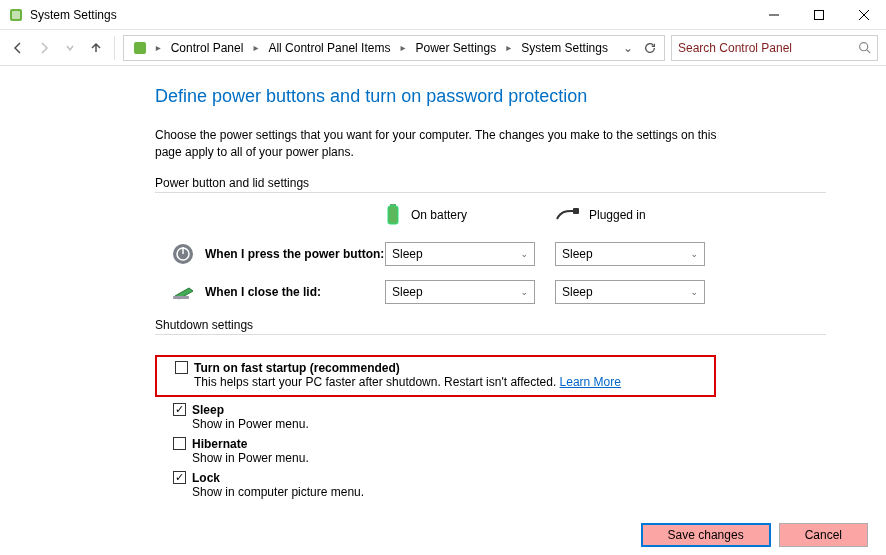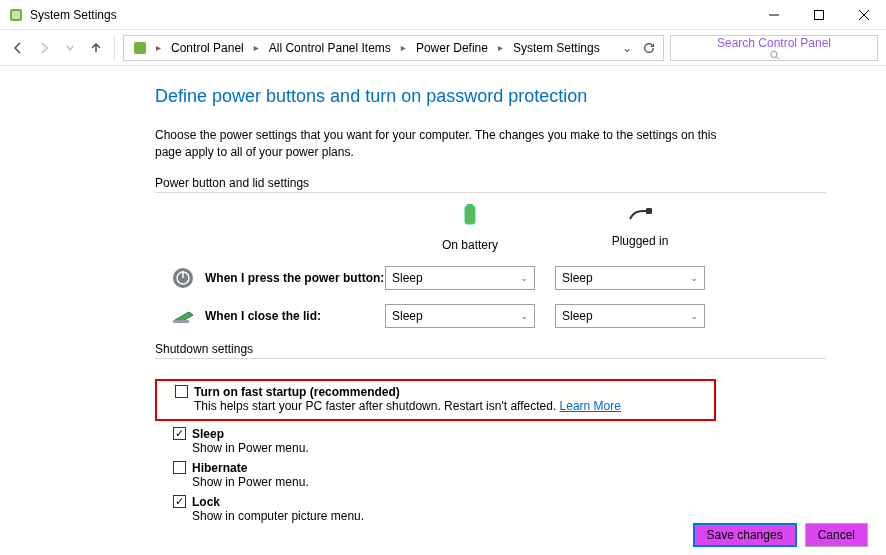--- a/index.html
+++ b/index.html
@@ -54,22 +54,21 @@
 .addrwrap .chev { color:#666; font-size:10px; padding:0 2px; }
 .addrwrap .spacer { flex:1; }
 .addrwrap .dropbtn, .addrwrap .refresh {
   width: 20px; height: 20px; display:flex; align-items:center; justify-content:center; color:#555;
 }
 .addr-icon { width:16px; height:16px; margin:0 4px; }
 .searchwrap {
   width: 208px; height: 26px;
   border: 1px solid #d0d0d0;
   display: flex; align-items: center; padding: 0 6px;
-  color:#8b5cf6;
-  flex-direction:column;
+  color:#7f1d1d;
 }
 .searchwrap span { flex:1; }
 .content {
   padding: 20px 60px 0 155px;
 }
 h1.page-heading {
   color: #006fc4;
   font-weight: 400;
   font-size: 18px;
   margin: 0 0 20px 0;
@@ -80,21 +79,21 @@
   height: 1px; background:#dcdcdc; margin: 2px 0 10px 0;
 }
 .colhead-row {
   display:flex; align-items:center;
   padding-left: 230px;
   margin-bottom: 14px;
   gap: 0;
 }
 .colhead {
   width: 170px;
-  display:flex; align-items:center; gap:10px;flex-direction:column;
+  display:flex; align-items:center; gap:10px;
 }
 .setting-row {
   display:flex; align-items:center;
   margin-bottom: 14px;
 }
 .setting-label-cell {
   width: 230px;
   display:flex; align-items:center; gap:10px;
   padding-left: 16px;
   font-weight: bold;
@@ -124,23 +123,23 @@
 }
 .chk.checked::after { content:"✓"; color:#000; }
 .chk-label { font-weight:700; }
 .chk-desc { padding-left: 19px; font-size:12px; color:#000; }
 .learn-link { color:#0066cc; text-decoration:underline; }
 .footer {
   position:absolute; bottom:8px; right:18px;
   display:flex; gap:8px;
 }
 .btn {
-  height: 24px; padding: 0 12px;
+  height: 24px; padding: 0 25px;
   border: 1px solid #adadad;
-  background: #d946ef;
+  background: #fca5a5;
   font-size:12px;
   display:flex; align-items:center;
 }
 .btn.primary { border:2px solid #0078d7; }
 </style>
 </head>
 <body>
 
 <div class="titlebar">
   <span class="title-icon">
@@ -196,21 +195,21 @@
     <span class="addr-icon">
       <svg viewBox="0 0 16 16">
           <rect x="2" y="2" width="12" height="12" rx="2" fill="#6db33f"></rect>
         </svg>
     </span>
     <span class="chev">▸</span>
     <span class="crumb">Control Panel</span>
     <span class="chev">▸</span>
     <span class="crumb">All Control Panel Items</span>
     <span class="chev">▸</span>
-    <span class="crumb">Power Define</span>
+    <span class="crumb">Power Settings</span>
     <span class="chev">▸</span>
     <span class="crumb">System Settings</span>
     <span class="spacer"></span>
     <span class="dropbtn">⌄</span>
     <span class="refresh">
       <svg width="14" height="14" viewBox="0 0 16 16" fill="none" stroke="#555" stroke-width="1.5">
           <path d="M13 8a5 5 0 1 1-1.5-3.5"></path>
           <path d="M13 3v3h-3"></path>
         </svg>
     </span>

